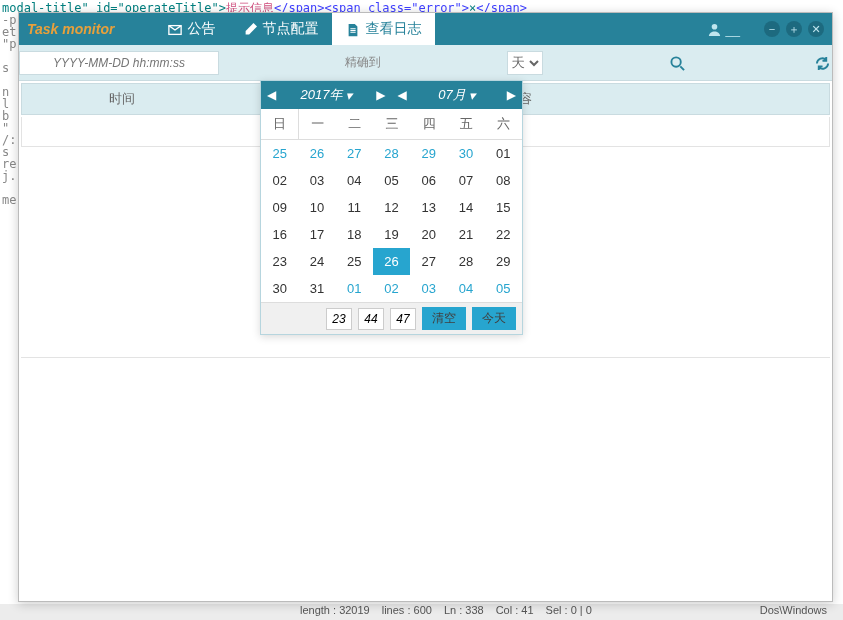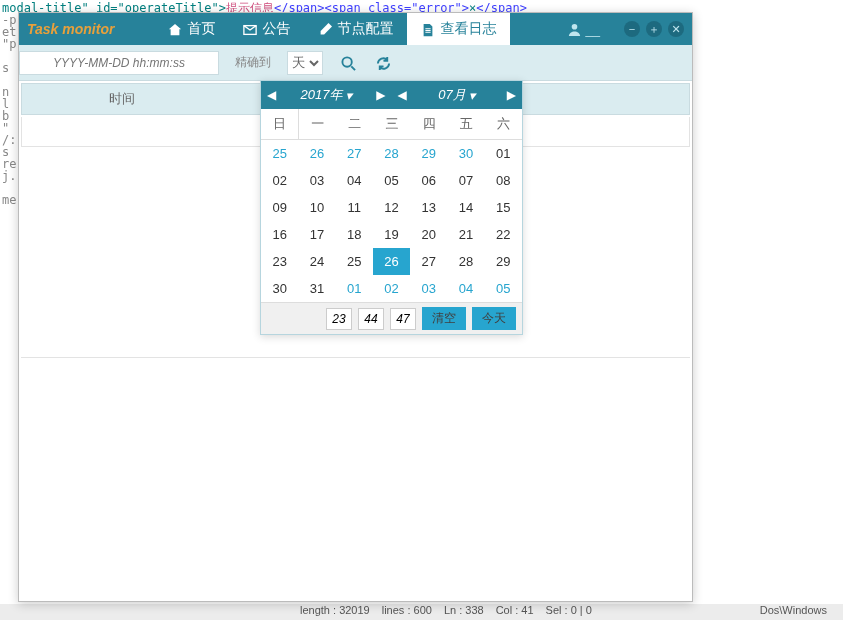--- a/index.html
+++ b/index.html
@@ -3,30 +3,30 @@
   <meta charset="utf-8">
   <style>
     * { box-sizing: border-box; margin: 0; padding: 0; }
     body { font-family: Arial, "Microsoft YaHei", sans-serif; font-size: 13px; background: #fff; position: relative; width: 843px; height: 620px; overflow: hidden; }
     .bg-code { position: absolute; top: 0; left: 0; right: 0; bottom: 0; color: #888; font-family: monospace; font-size: 12px; padding: 2px; line-height: 12px; white-space: pre; z-index: 0; }
     .bg-code .kw { color: #007f7f; }
     .bg-code .str { color: #d04f7f; }
     .bg-code .tag { color: #4040ff; }
     .status-bar { position: absolute; bottom: 0; left: 0; right: 0; height: 16px; background: #ececec; font-size: 11px; color: #555; display: flex; gap: 12px; padding-left: 300px; z-index: 1; }
     .status-bar .right { margin-left: auto; padding-right: 16px; }
-    .app-window { position: absolute; top: 12px; left: 18px; width: 675px; height: 590px; background: #fff; border: 1px solid #bbb; box-shadow: 0 2px 10px rgba(0,0,0,.2); z-index: 2; display: flex; flex-direction: column; }
+    .app-window { position: absolute; top: 12px; left: 18px; width: 815px; height: 590px; background: #fff; border: 1px solid #bbb; box-shadow: 0 2px 10px rgba(0,0,0,.2); z-index: 2; display: flex; flex-direction: column; }
     .title-bar { background: #27829a; color: #fff; height: 32px; display: flex; align-items: center; padding: 0 8px; }
     .title-bar .title { color: #e8a03b; font-weight: bold; font-style: italic; font-size: 14px; }
     .nav { display: flex; margin-left: 40px; }
     .nav-item { display: flex; align-items: center; gap: 5px; padding: 0 14px; height: 32px; color: #fff; cursor: pointer; font-size: 14px; }
     .nav-item.active { background: #fff; color: #27829a; }
     .win-ctrls { margin-left: auto; display: flex; align-items: center; gap: 6px; color: #bfe5ee; }
     .win-ctrls .user { margin-right: 18px; display: flex; align-items: center; gap: 4px; }
     .win-ctrls .ctrl { width: 16px; height: 16px; border-radius: 50%; background: #1d6a7f; color: #bfe5ee; display: inline-flex; align-items: center; justify-content: center; font-size: 11px; cursor: pointer; }
-    .toolbar { background: #daecf0; height: 36px; display: flex; align-items: center; justify-content: flex-start; gap: 16px; border-bottom: 1px solid #c9dbe0; }
+    .toolbar { background: #daecf0; height: 36px; display: flex; align-items: center; justify-content: space-between; gap: 16px; border-bottom: 1px solid #c9dbe0; }
     .toolbar input[type=text] { width: 200px; height: 24px; border: 1px solid #c9dbe0; text-align: center; font-size: 12px; color: #999; font-style: italic; }
     .toolbar .lbl { color: #888; font-size: 12px; }
     .toolbar select { height: 24px; border: 1px solid #c9dbe0; color: #666; background: #fff; }
     .toolbar .iconbtn { color: #27829a; font-size: 15px; cursor: pointer; padding: 0 2px; }
     .content { flex: 1; padding: 0; overflow: auto; }
     .table-head { display: flex; background: #daecf0; border: 1px solid #c9dbe0; margin: 2px; }
     .table-head .col { flex: 0 0 200px; text-align: center; padding: 6px 0; color: #666; }
     .table-head .col.content-col { flex: 1; }
     .table-body { border: 1px solid #e3e3e3; border-top: none; height: 30px; margin: 0 2px; }
     .calendar { position: absolute; top: 80px; left: 260px; width: 263px; background: #fff; border: 1px solid #b6d5de; box-shadow: 0 2px 8px rgba(0,0,0,.15); z-index: 5; }
@@ -75,26 +75,20 @@
   <span>Ln : 338</span>
   <span>Col : 41</span>
   <span>Sel : 0 | 0</span>
   <span class="right">Dos\Windows</span>
 </div>
 
 <div class="app-window">
   <div class="title-bar">
     <span class="title">Task monitor</span>
     <div class="nav">
-      <div class="nav-item">
-        <span><svg width="14" height="14" viewBox="0 0 16 16" fill="currentColor">
-              <path d="M8 1l7 6h-2v7H3V7H1z"></path>
-            </svg></span>
-        <span>首页</span>
-      </div>
       <div class="nav-item">
         <span><svg width="14" height="14" viewBox="0 0 16 16" fill="none" stroke="currentColor" stroke-width="1.5">
               <rect x="1" y="3" width="14" height="10"></rect>
               <path d="M1 3l7 5 7-5"></path>
             </svg></span>
         <span>公告</span>
       </div>
       <div class="nav-item">
         <span><svg width="14" height="14" viewBox="0 0 16 16" fill="currentColor">
               <path d="M12 0l4 4-9 9H3v-4z"></path>

